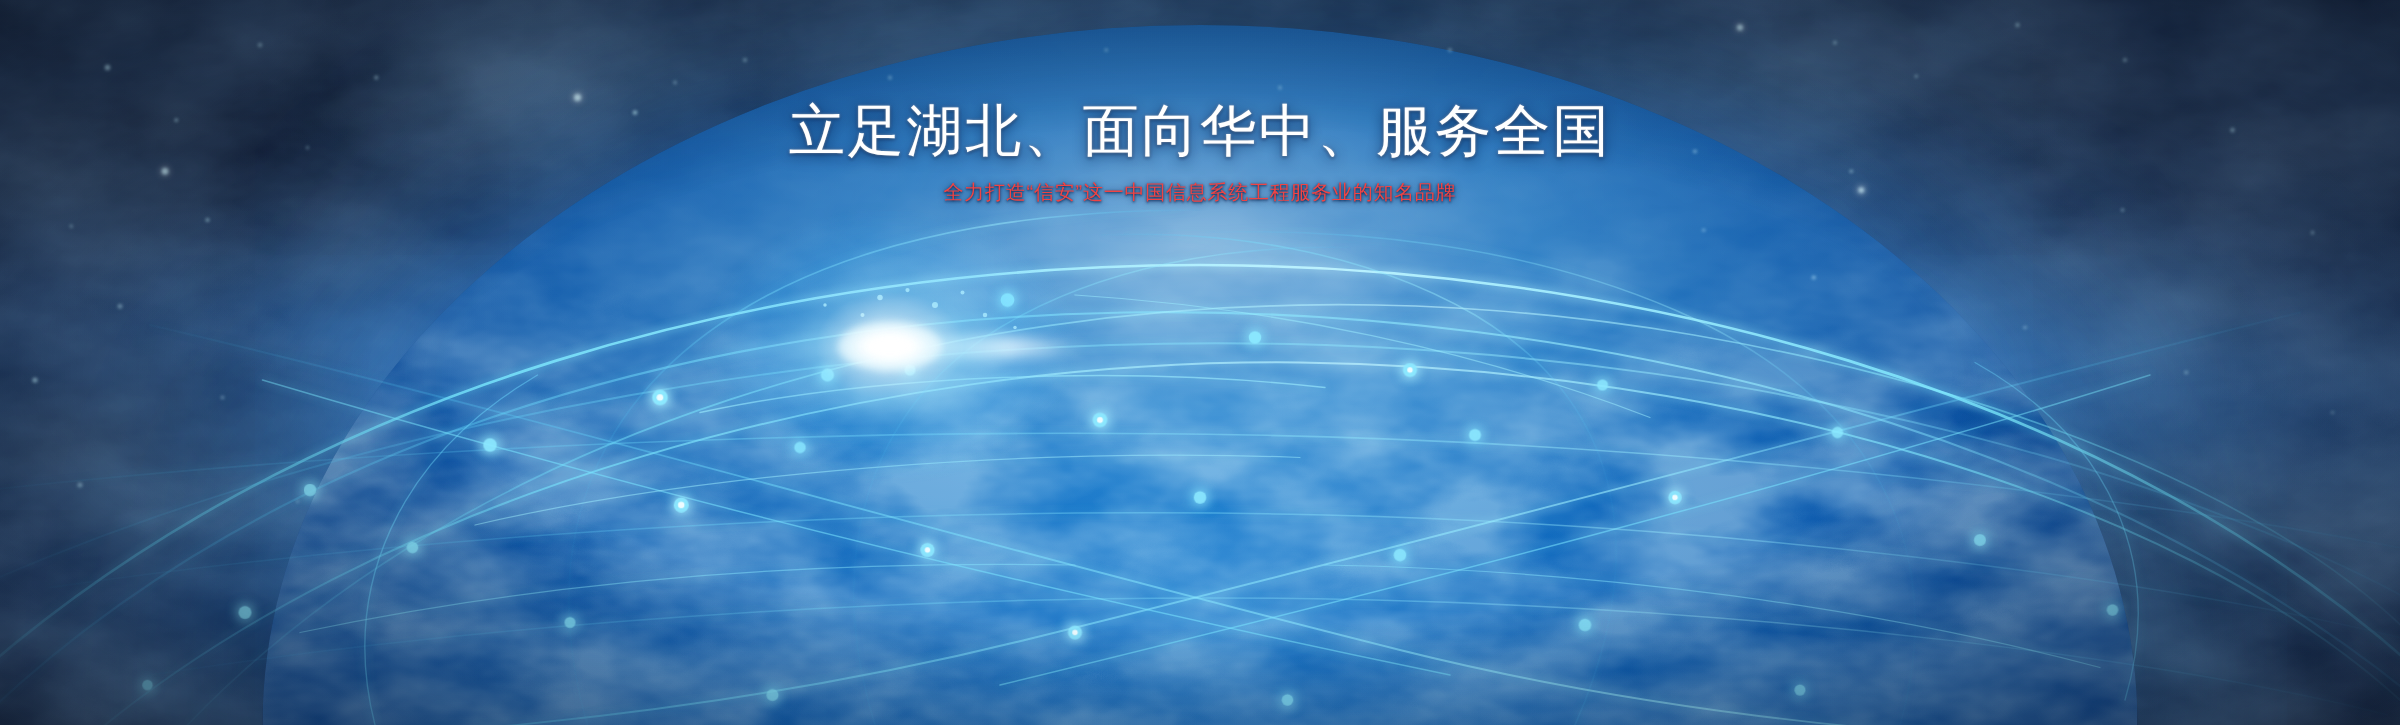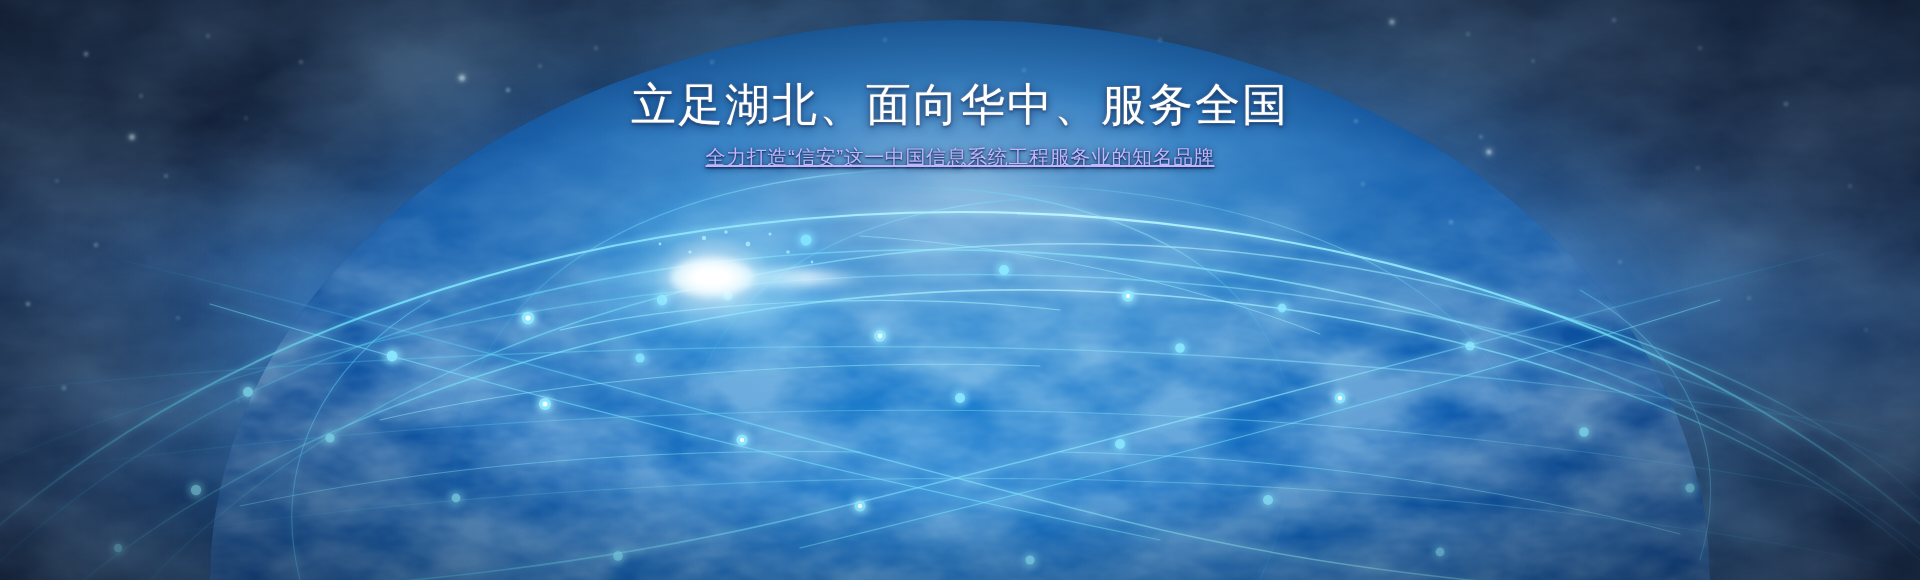--- a/index.html
+++ b/index.html
@@ -163,30 +163,29 @@
     letter-spacing: 2px;
     color: #ffffff;
     text-shadow:
       0 0 2px rgba(255,255,255,0.55),
       0 2px 10px rgba(5,35,85,0.85),
       0 1px 3px rgba(4,28,70,0.95);
     white-space: nowrap;
   }
   .subline {
     margin: 18px 0 0 0;
-    font-size: 20px;
+    font-size: 16px;
     line-height: 1.2;
     font-weight: 400;
     letter-spacing: 0.6px;
-    color: #c4b5fd;
+    color: #ef4444;
     text-shadow:
       0 1px 6px rgba(5,35,85,0.9),
       0 1px 2px rgba(4,28,70,0.95);
     white-space: nowrap;
-    text-decoration: underline;
   }
 </style>
 </head>
 <body>
 
 <div class="banner">
 
   <div class="bg-base"></div>
   <div class="bg-nebula-a"></div>
   <div class="bg-nebula-b"></div>

